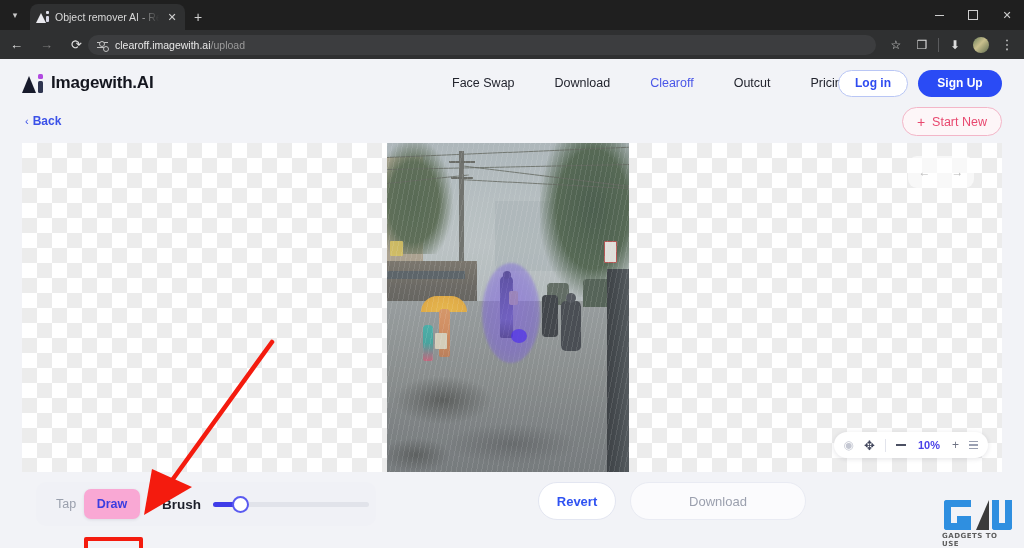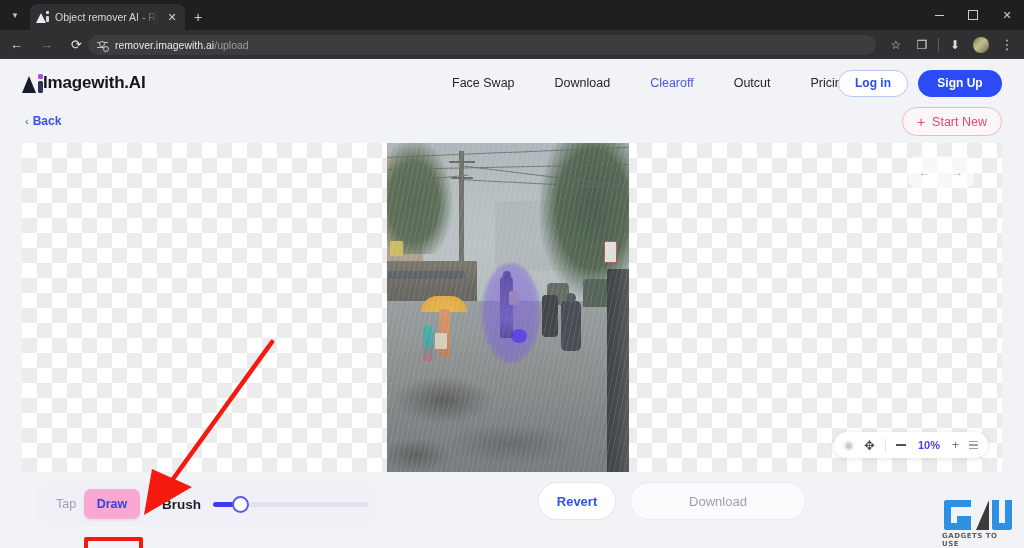--- a/index.html
+++ b/index.html
@@ -112,21 +112,21 @@
   
   .page {
     position: absolute; top: 59px; left: 0; width: 1024px; height: 489px;
     background: #f2f3f7; overflow: hidden;
   }
 
   .site-header {
     position: relative; height: 48px; width: 100%;
     display: flex; align-items: center; padding: 0 22px;
   }
-  .brand { display: flex; align-items: center; gap: 0; }
+  .brand { display: flex; align-items: center; gap: 8px; }
   .brand-mark { position: relative; width: 21px; height: 19px; }
   .brand-mark .big {
     position: absolute; left: 0; bottom: 0; width: 0; height: 0;
     border-left: 7px solid transparent; border-right: 7px solid transparent;
     border-bottom: 17px solid #171a2b;
   }
   .brand-mark .sq1 {
     position: absolute; right: 0; top: 0; width: 5px; height: 5px;
     background: #b14ae0; border-radius: 1.5px;
   }
@@ -364,21 +364,21 @@
   <div class="chrome-toolbar">
     <div class="nav-ico">←</div>
     <div class="nav-ico fwd">→</div>
     <div class="nav-ico">⟳</div>
 
     <div class="omnibox">
       <span class="omni-tune">
           <i></i>
           <i></i>
         </span>
-      <span class="omni-url"><span>remover.imagewith.ai</span><span class="path">/upload</span></span>
+      <span class="omni-url"><span>clearoff.imagewith.ai</span><span class="path">/upload</span></span>
     </div>
 
     <div class="tb-right">
       <div class="tb-ico">☆</div>
       <div class="tb-ico">❐</div>
       <div class="tb-sep"></div>
       <div class="tb-ico">⬇</div>
       <div class="tb-ico">
           <span class="tb-avatar"></span>
         </div>

